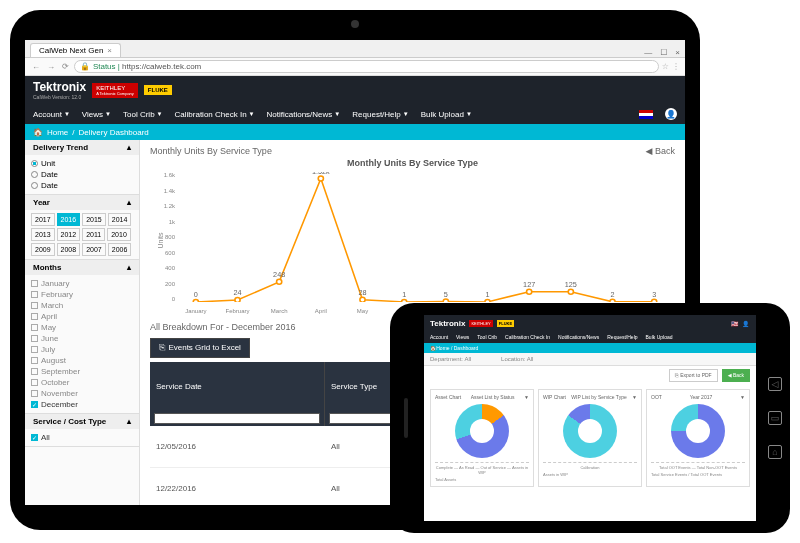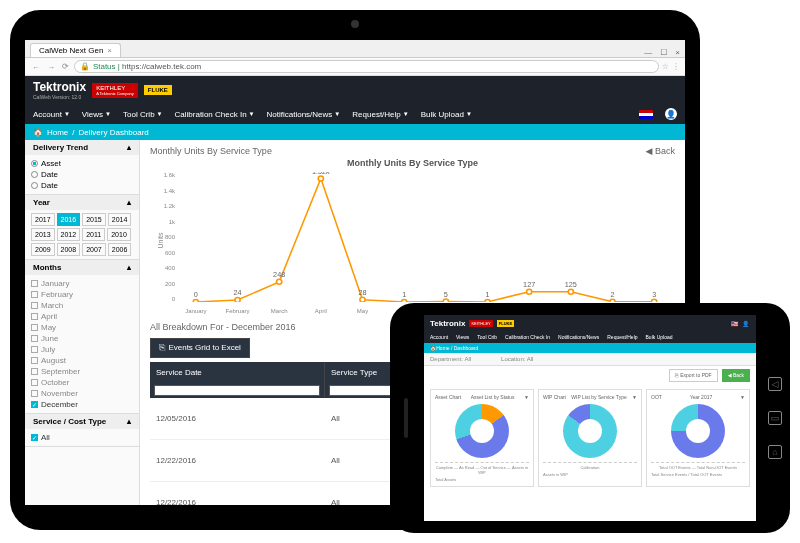--- a/index.html
+++ b/index.html
@@ -49,21 +49,21 @@
 .ylabel{position:absolute;left:-22px;top:50%;transform:rotate(-90deg);font-size:7px;color:#888}
 .yaxis{position:absolute;left:-18px;top:0;height:100%;width:18px;font-size:6px;color:#888;display:flex;flex-direction:column;justify-content:space-between;text-align:right}
 .plot{position:absolute;left:0;top:0;width:100%;height:100%}
 .xaxis{display:flex;margin-left:25px;font-size:6px;color:#888}
 .xaxis span{flex:1;text-align:center}
 .breakdown{margin-top:8px}
 .bd-title{font-size:9px;color:#666;margin-bottom:4px}
 .export-btn{background:#2a3340;color:#fff;font-size:8px;padding:4px 8px;border:1px solid #444;display:inline-flex;gap:3px;cursor:pointer}
 .table{margin-top:4px;font-size:8px}
 .table-head{background:#2a3340;color:#fff;display:flex}
-.table-head>div{flex:1;padding:6px 6px;border-right:1px solid #444}
+.table-head>div{flex:1;padding:20px 6px;border-right:1px solid #444}
 .table-filter{background:#2a3340;display:flex}
 .table-filter>div{flex:1;padding:2px 4px;border-right:1px solid #444}
 .table-filter input{width:100%;font-size:7px;padding:1px;border:1px solid #555;background:#fff}
 .table-row{display:flex;border-bottom:1px solid #eee}
 .table-row>div{flex:1;padding:16px 6px;color:#555}
 
 .phone{position:absolute;right:10px;bottom:10px;width:400px;height:230px;background:#000;border-radius:24px;padding:12px 34px 12px 34px}
 .phone-screen{width:100%;height:100%;background:#fff;overflow:hidden;font-size:6px}
 .p-side{position:absolute;right:8px;top:50%;transform:translateY(-50%);display:flex;flex-direction:column;gap:20px;color:#666}
 .p-side div{width:14px;height:14px;border:1px solid #888;border-radius:2px;display:flex;align-items:center;justify-content:center;font-size:9px}
@@ -169,21 +169,21 @@
     <div class="content">
       <div class="sidebar">
         <div class="sb-section">
           <div class="sb-title">
               <span>Delivery Trend</span>
               <span>▴</span>
             </div>
           <div class="sb-body">
             <div class="radio-row">
                 <div class="radio sel"></div>
-                <span>Asset</span>
+                <span>Unit</span>
               </div>
             <div class="radio-row">
                 <div class="radio"></div>
                 <span>Date</span>
               </div>
             <div class="radio-row">
                 <div class="radio"></div>
                 <span>Date</span>
               </div>
           </div>

